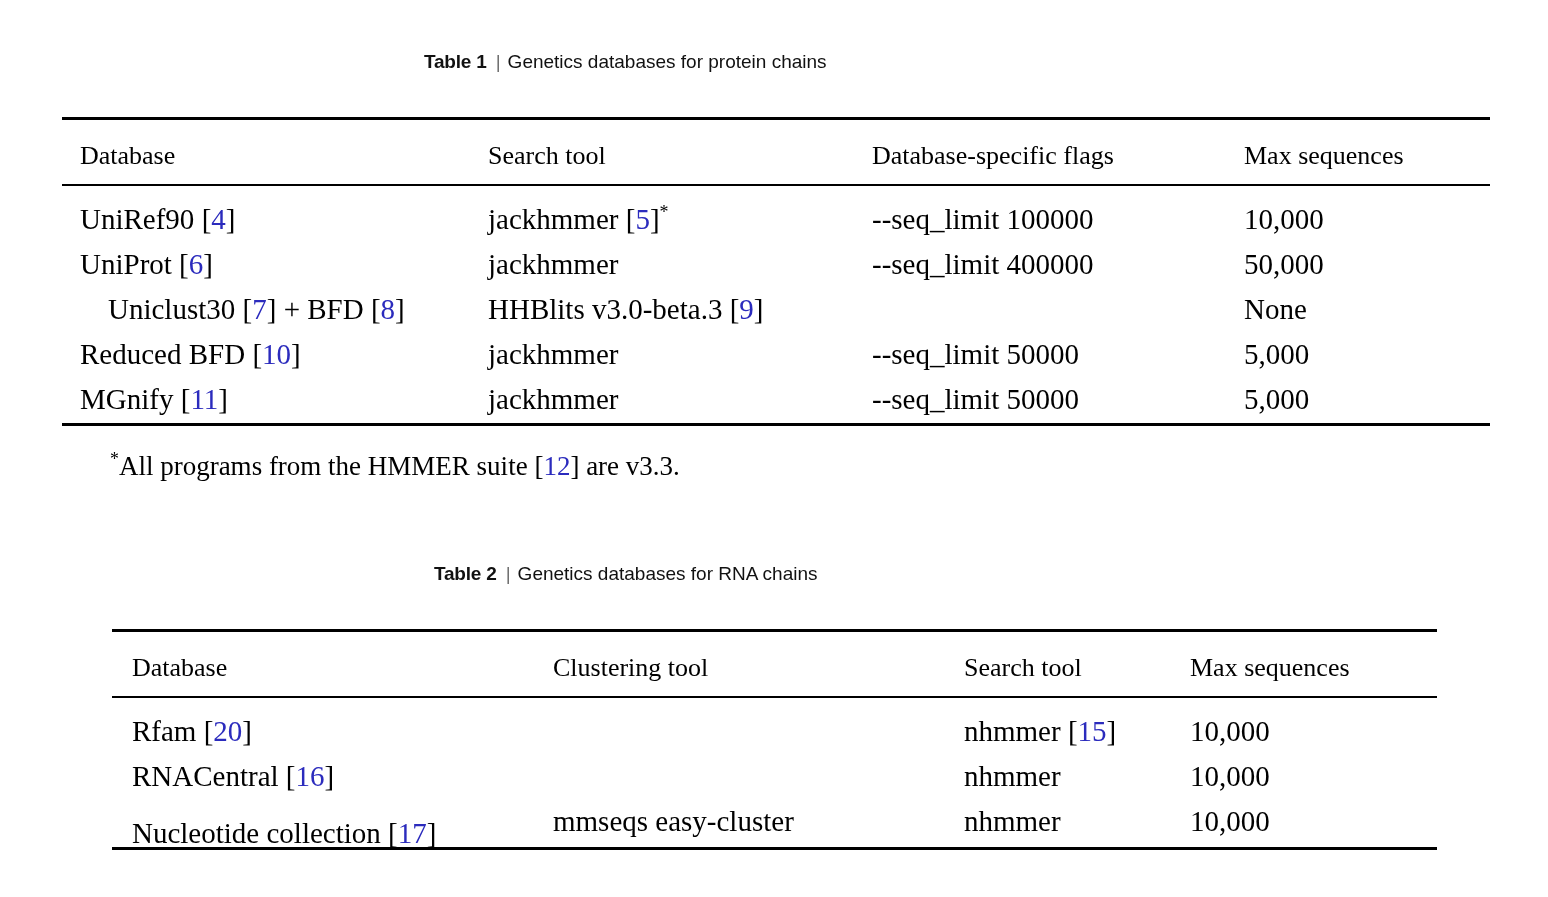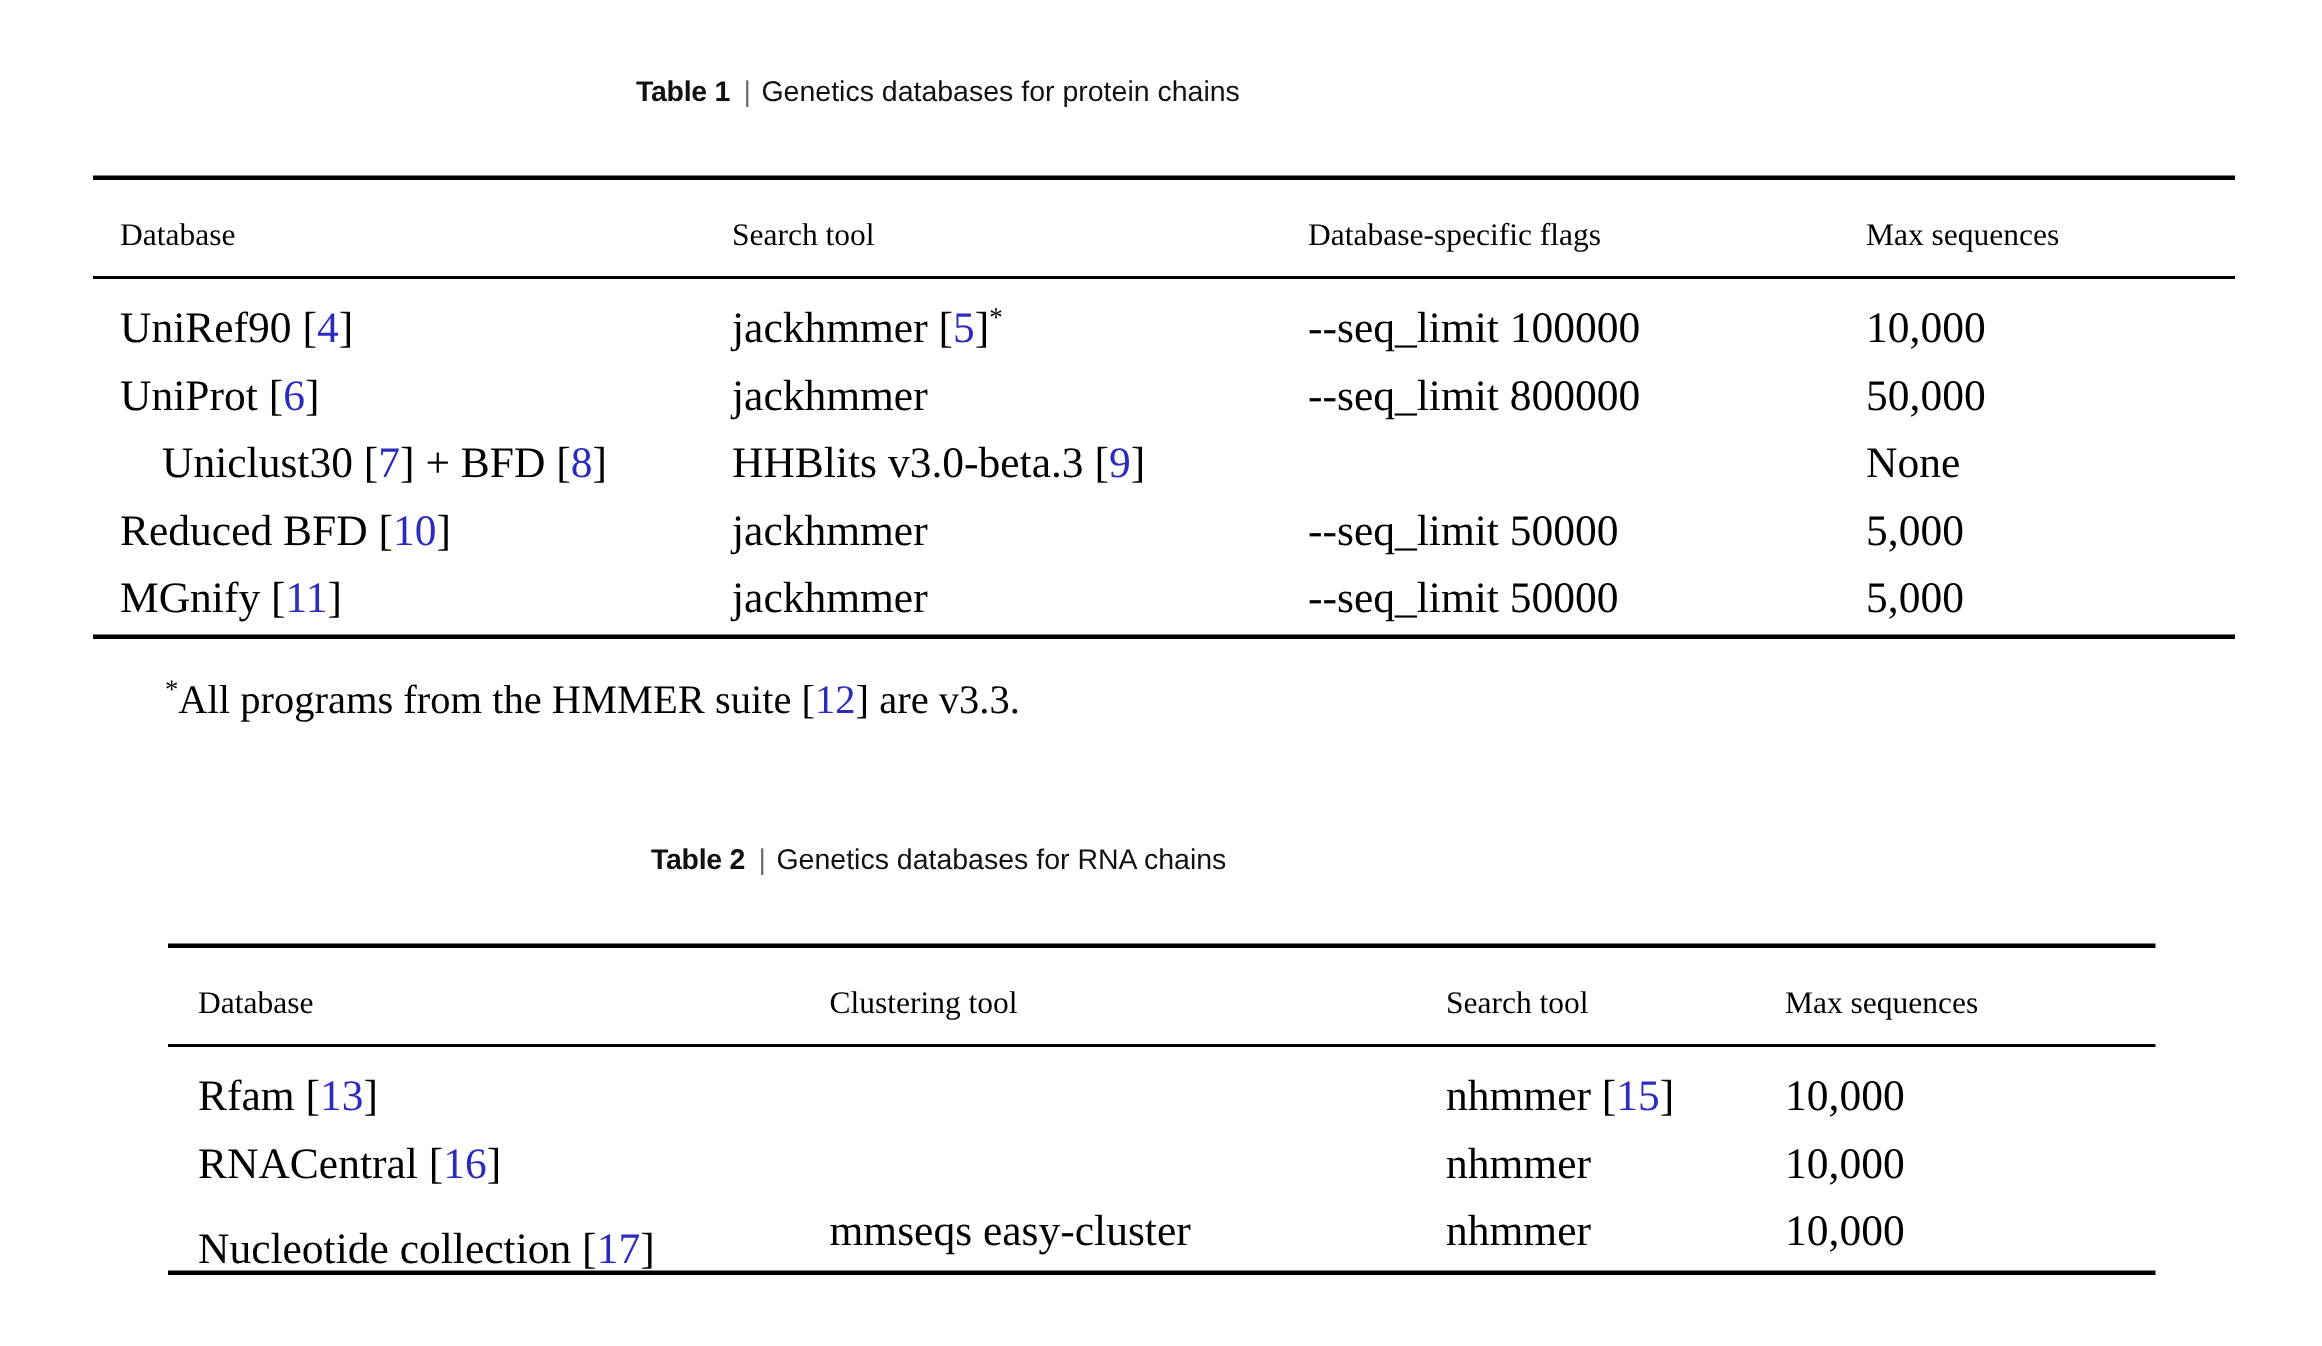--- a/index.html
+++ b/index.html
@@ -53,21 +53,21 @@
   .rule-bottom { height: 3px; }
 
   .cell {
     position: absolute;
     white-space: nowrap;
     font-size: 29px;
     line-height: 34px;
     color: #000000;
   }
   .cell.head {
-    font-size: 21px;
+    font-size: 26px;
   }
 
   
   .cite-num { color: #2b2bbd; }
   .brk { color: #000000; }
 
   sup.star {
     font-size: 0.62em;
     vertical-align: super;
     line-height: 0;
@@ -111,21 +111,21 @@
   <div class="cell" style="left:426px; top:90px;text-align:right;">
     <span>jackhmmer</span><span class="brk">&nbsp;[</span><span class="cite-num">5</span><span class="brk">]</span><sup class="star">*</sup>
   </div>
   <div class="cell" style="left:810px; top:90px;">--seq_limit 100000</div>
   <div class="cell" style="left:1182px; top:90px;">10,000</div>
 
   <div class="cell" style="left:18px; top:135px;">
     <span>UniProt</span><span class="brk">&nbsp;[</span><span class="cite-num">6</span><span class="brk">]</span>
   </div>
   <div class="cell" style="left:426px; top:135px;">jackhmmer</div>
-  <div class="cell" style="left:810px; top:135px;">--seq_limit 800000</div>
+  <div class="cell" style="left:810px; top:135px;">--seq_limit 400000</div>
   <div class="cell" style="left:1182px; top:135px;">50,000</div>
 
   <div class="cell" style="left:18px; top:180px;margin-left:28px;">
     <span>Uniclust30</span><span class="brk">&nbsp;[</span><span class="cite-num">7</span><span class="brk">]&nbsp;</span><span>+ BFD</span><span class="brk">&nbsp;[</span><span class="cite-num">8</span><span class="brk">]</span>
   </div>
   <div class="cell" style="left:426px; top:180px;">
     <span>HHBlits v3.0-beta.3</span><span class="brk">&nbsp;[</span><span class="cite-num">9</span><span class="brk">]</span>
   </div>
   <div class="cell" style="left:810px; top:180px;"></div>
   <div class="cell" style="left:1182px; top:180px;">None</div>
@@ -158,21 +158,21 @@
   <div class="rule rule-top" style="top:5px; width:1325px;"></div>
   <div class="rule rule-mid" style="top:72px; width:1325px;"></div>
   <div class="rule rule-bottom" style="top:223px; width:1325px;"></div>
 
   <div class="cell head" style="left:20px; top:27px;">Database</div>
   <div class="cell head" style="left:441px; top:27px;">Clustering tool</div>
   <div class="cell head" style="left:852px; top:27px;">Search tool</div>
   <div class="cell head" style="left:1078px; top:27px;">Max sequences</div>
 
   <div class="cell" style="left:20px; top:90px;">
-    <span>Rfam</span><span class="brk">&nbsp;[</span><span class="cite-num">13</span><span class="brk">]</span>
+    <span>Rfam</span><span class="brk">&nbsp;[</span><span class="cite-num">20</span><span class="brk">]</span>
   </div>
   <div class="cell" style="left:852px; top:90px;">
     <span>nhmmer</span><span class="brk">&nbsp;[</span><span class="cite-num">15</span><span class="brk">]</span>
   </div>
   <div class="cell" style="left:1078px; top:90px;">10,000</div>
 
   <div class="cell" style="left:20px; top:135px;">
     <span>RNACentral</span><span class="brk">&nbsp;[</span><span class="cite-num">16</span><span class="brk">]</span>
   </div>
   <div class="cell" style="left:852px; top:135px;">nhmmer</div>

